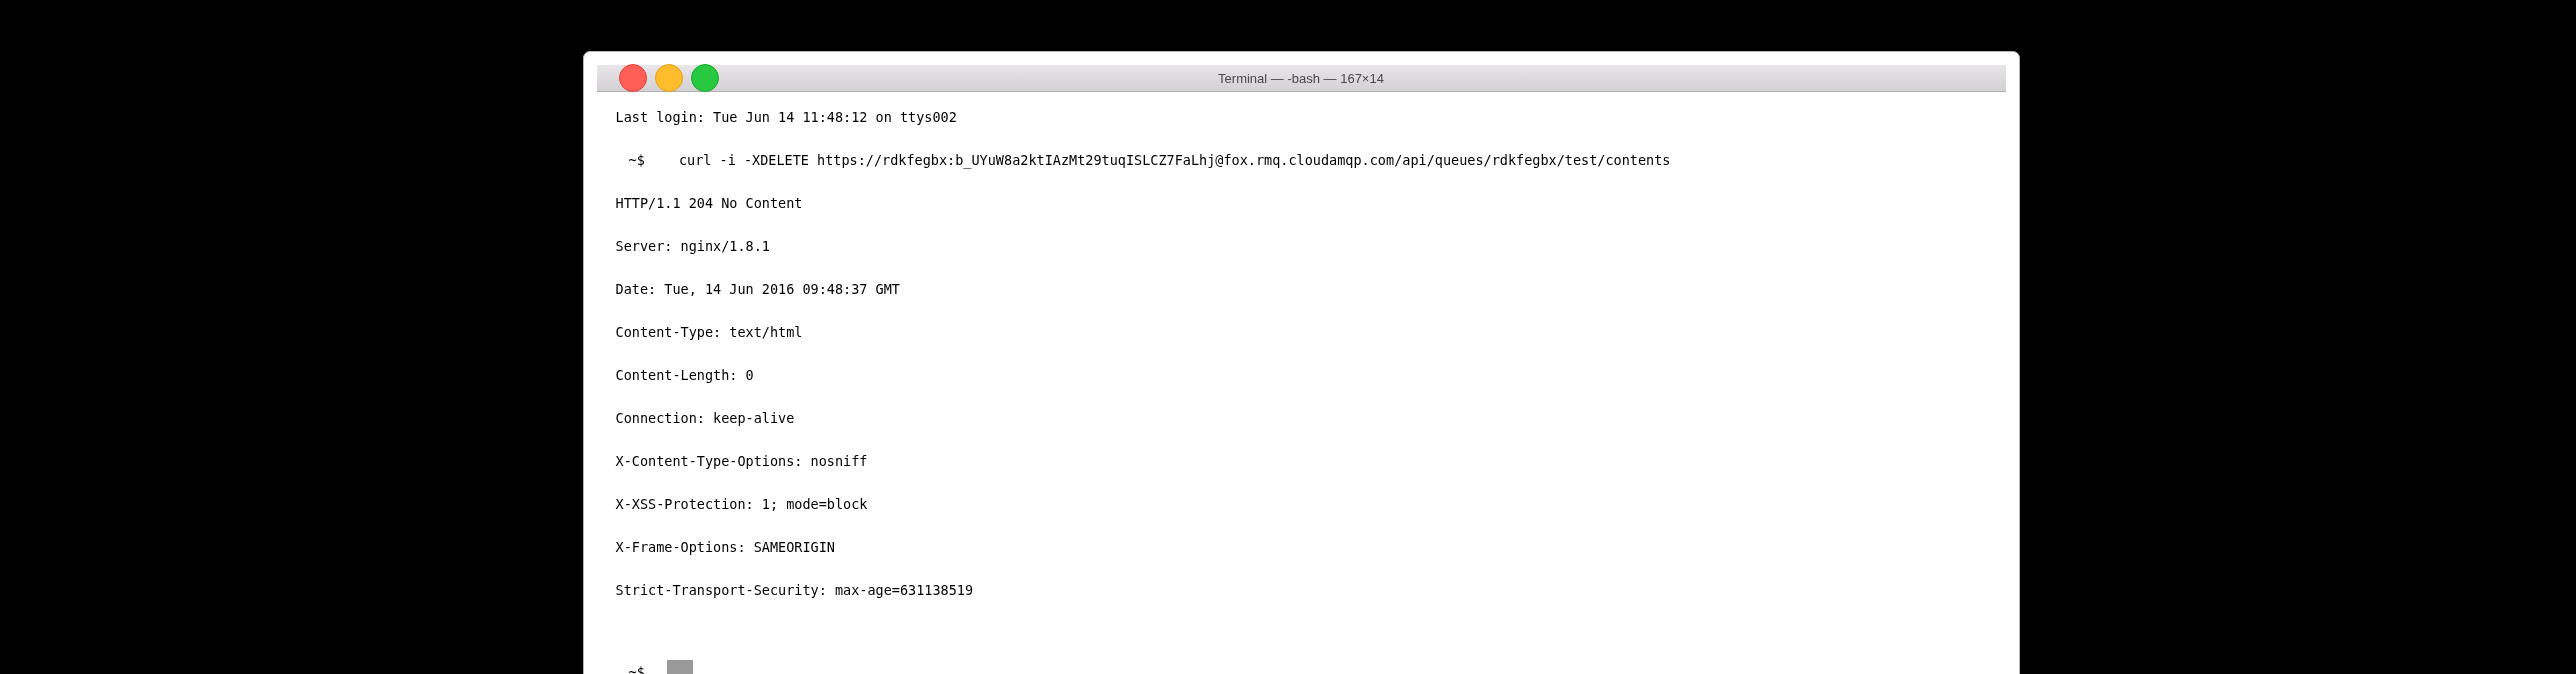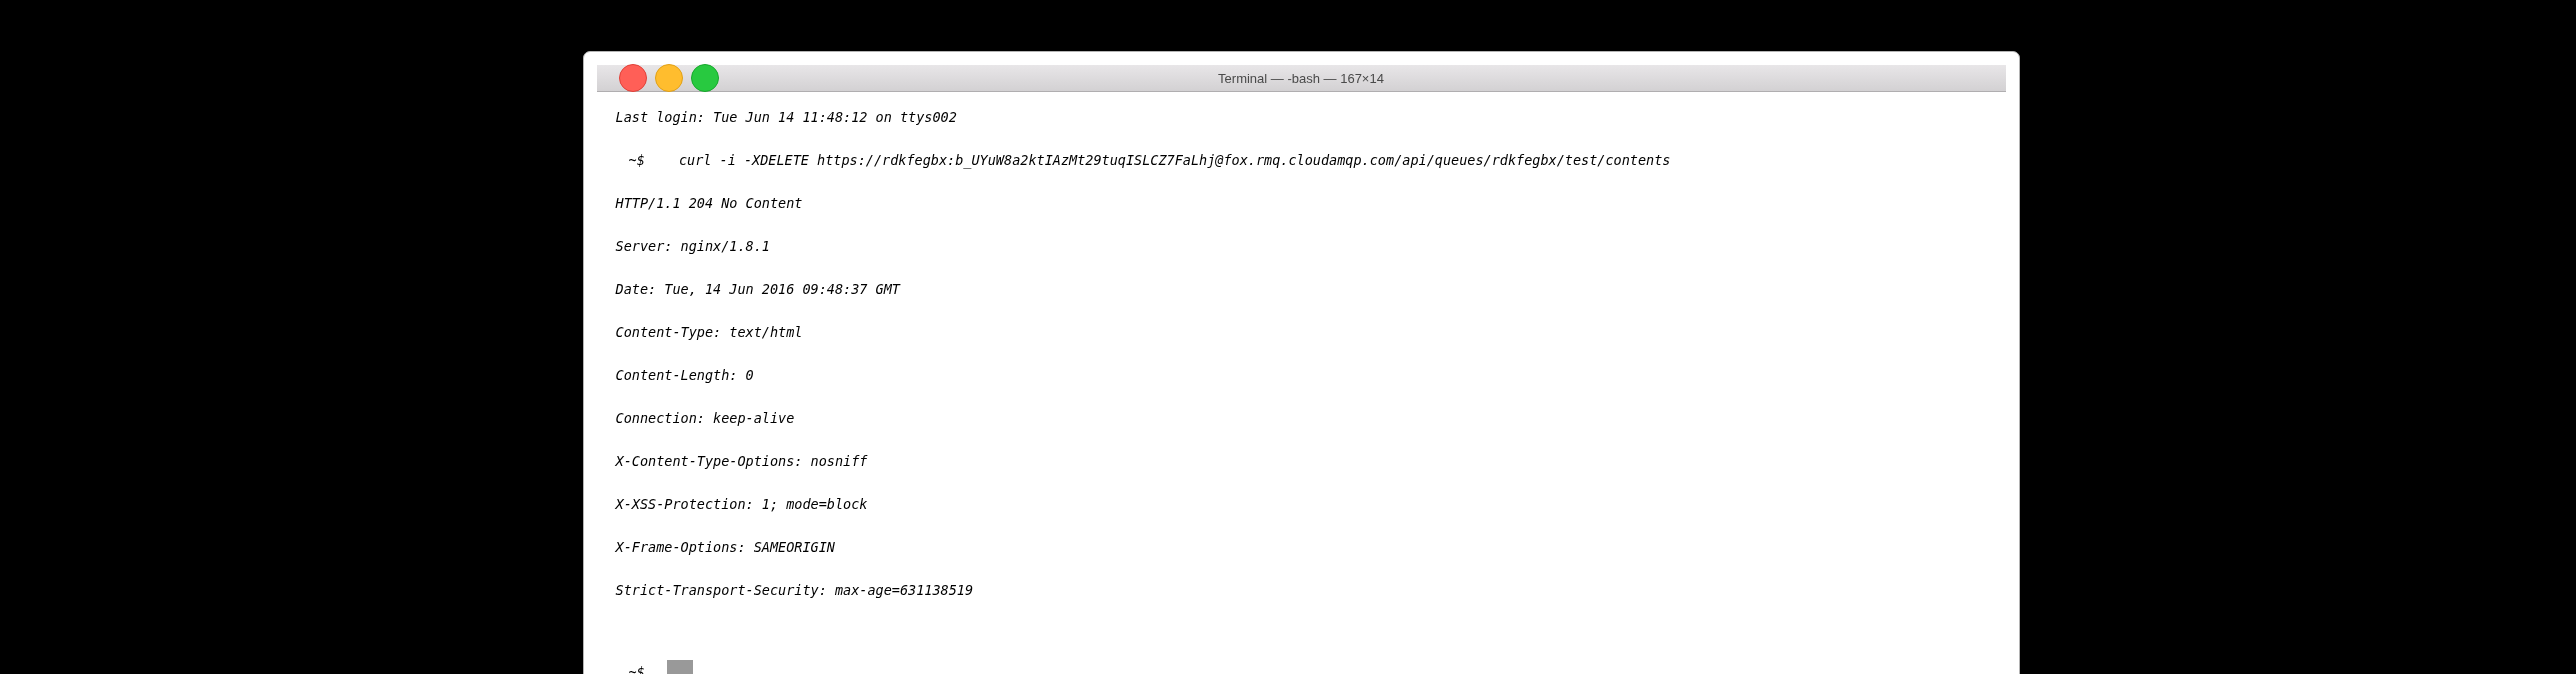--- a/index.html
+++ b/index.html
@@ -55,21 +55,21 @@
     .terminal-body {
       background: #fff;
       padding: 4px 6px 8px 6px;
       font-family: "Menlo", "Monaco", "Consolas", monospace;
       font-size: 13.5px;
       line-height: 17px;
       color: #000;
       white-space: pre;
       min-height: 249px;
     }
-    .line { display: block; font-style: italic; }
+    .line { display: block; }
     .prompt-row { display: flex; align-items: center; }
     .cursor {
       display: inline-block;
       width: 8px;
       height: 15px;
       background: #999;
       margin-left: 1px;
       vertical-align: text-bottom;
     }
   </style>

